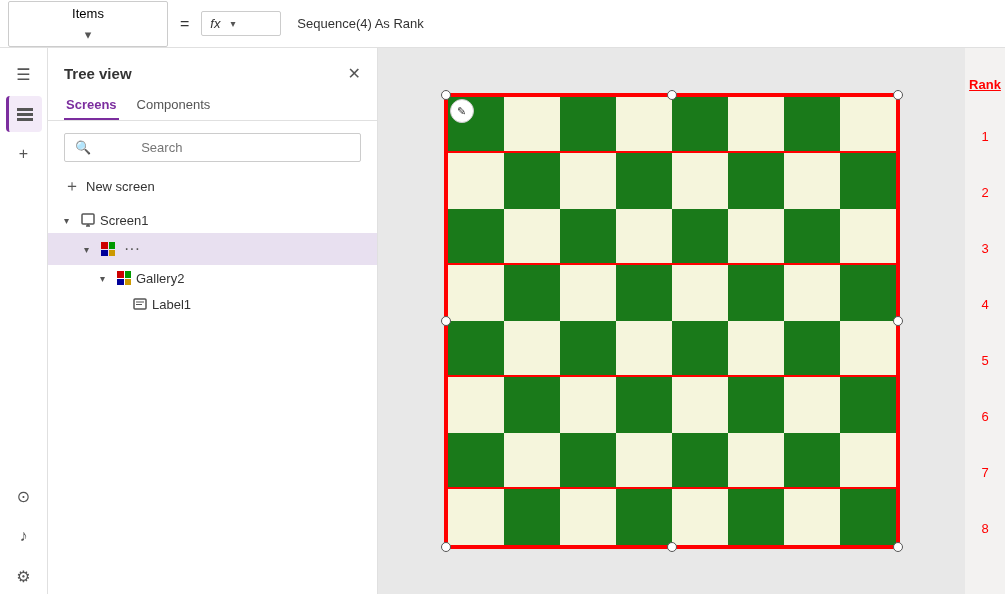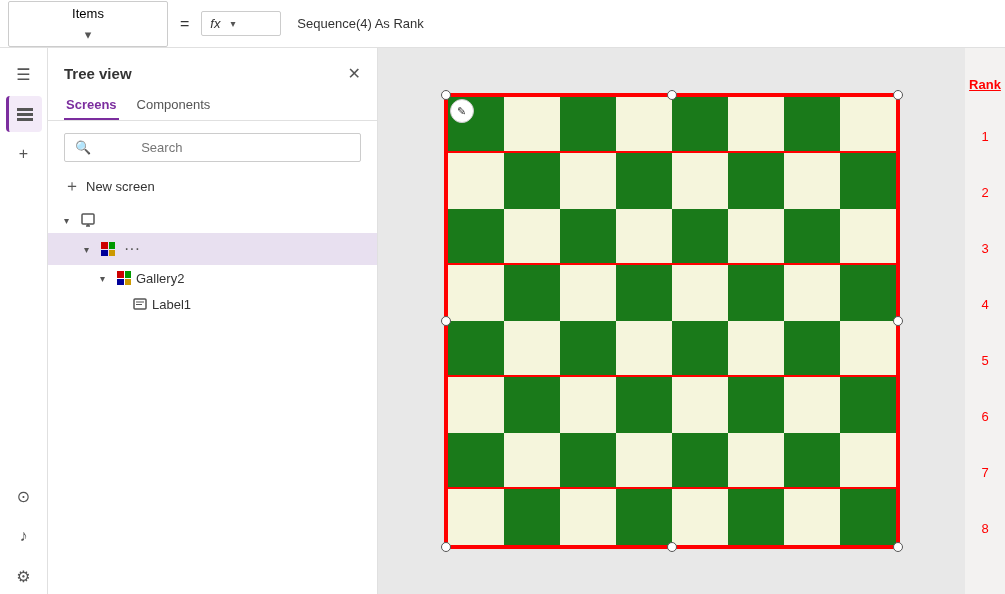--- a/index.html
+++ b/index.html
@@ -348,20 +348,21 @@
 
       <div class="tree-item">
         <span class="expand-icon">▾</span>
         <span class="item-icon">
           <svg width="14" height="14" viewBox="0 0 14 14">
             <rect x="1" y="1" width="12" height="10" rx="1" fill="none" stroke="#555" stroke-width="1.5"></rect>
             <line x1="5" y1="13" x2="9" y2="13" stroke="#555" stroke-width="1.5"></line>
             <line x1="7" y1="11" x2="7" y2="13" stroke="#555" stroke-width="1.5"></line>
           </svg>
         </span>
+        <span class="item-label">Screen1</span>
       </div>
 
       <div class="tree-item selected">
         <span style="width:16px"></span>
         <span class="expand-icon">▾</span>
         <span class="item-icon">
           <div class="gallery-icon">
               <span></span>
               <span></span>
               <span></span>

